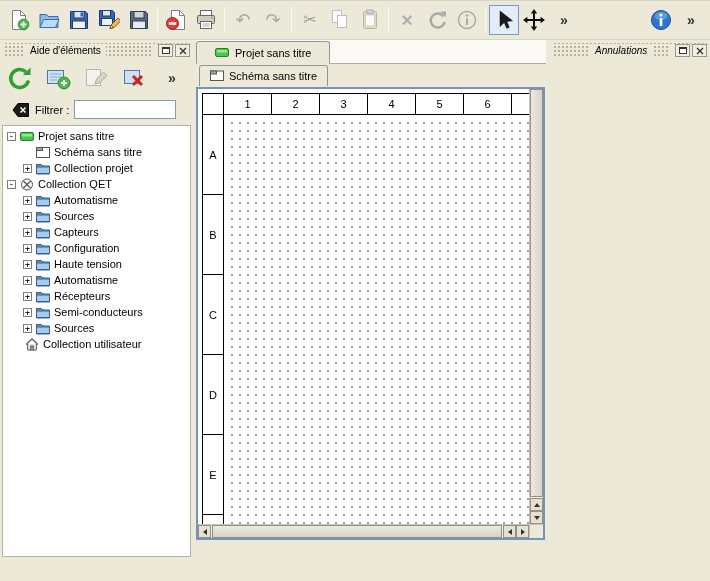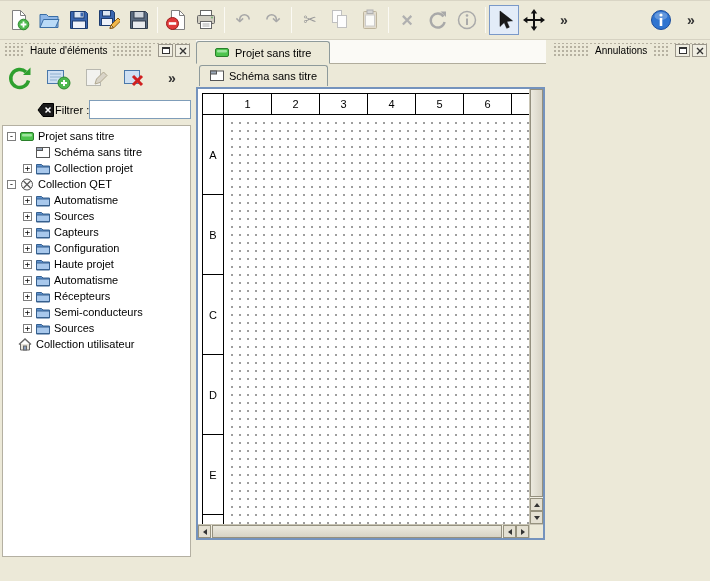--- a/index.html
+++ b/index.html
@@ -36,21 +36,21 @@
   .dock-btns{margin-left:auto;display:flex;background:#ece9d8;padding-left:3px;}
   .dock-btn{width:15px;height:13px;border:1px solid #9a968a;background:#f0eee2;display:flex;align-items:center;justify-content:center;margin-left:2px;}
   .float-glyph{width:8px;height:7px;border:1px solid #333;border-top:2px solid #333;background:#fff;}
 
   
   .panel-toolbar{display:flex;align-items:center;padding:5px 4px 3px;}
   .pbtn{width:32px;height:30px;display:flex;align-items:center;justify-content:center;margin-right:6px;flex:none;}
   .pbtn-overflow{margin-left:auto;margin-right:2px;}
 
   
-  .filter-row{display:flex;align-items:center;padding:4px 0 2px;margin-left:37px;}
+  .filter-row{display:flex;align-items:center;padding:4px 12px 2px;gap:5px;}
   .filter-input{width:102px;height:19px;border:1px solid #7f9db9;background:#fff;font-family:"Liberation Sans",sans-serif;font-size:11px;padding:0 2px;}
 
   
   .tree{flex:1;margin:4px 2px 2px;background:#fff;border:1px solid #b4b0a2;overflow:hidden;padding-top:2px;}
   .tree-row{display:flex;align-items:center;height:16px;white-space:nowrap;}
   .expander{width:9px;height:9px;border:1px solid #7e7e7e;background:#fff;font-size:9px;line-height:7px;text-align:center;margin-right:4px;flex:none;font-family:"DejaVu Sans Mono",monospace;}
   .expander:empty{visibility:hidden;}
   .tree-icon{margin-right:4px;flex:none;display:flex;}
   .tree-label{line-height:16px;}
 
@@ -251,21 +251,21 @@
       </div>
     <div class="tbtn">
         <span class="chevron">»</span>
       </div>
   </div>
 
   <div class="main">
 
     <div class="dock dock-left">
       <div class="dock-title">
-        <span class="dock-title-label" style="margin-left:22px;">Haute d'éléments</span>
+        <span class="dock-title-label" style="margin-left:22px;">Aide d'éléments</span>
         <span class="dock-btns">
           <span class="dock-btn">
               <span class="float-glyph"></span>
             </span>
           <span class="dock-btn">
               <span class="icon">
                 <svg width="8" height="8" viewBox="0 0 8 8">
                   <path d="M1 1l6 6M7 1L1 7" stroke="#333" stroke-width="1.4"></path>
                 </svg>
               </span>
@@ -406,21 +406,21 @@
           <span class="tree-label">Configuration</span>
         </div>
         <div class="tree-row" style="padding-left:20px;">
           <span class="expander">+</span>
           <span class="tree-icon">
               <svg width="14" height="13" viewBox="0 0 14 13">
                 <path d="M0.5 2.5h5l1.5 1.5h6.5v8H.5z" fill="#5e92cf" stroke="#36608f"></path>
                 <path d="M.5 5h13v6.5H.5z" fill="#a8c8ec" stroke="#36608f"></path>
               </svg>
             </span>
-          <span class="tree-label">Haute projet</span>
+          <span class="tree-label">Haute tension</span>
         </div>
         <div class="tree-row" style="padding-left:20px;">
           <span class="expander">+</span>
           <span class="tree-icon">
               <svg width="14" height="13" viewBox="0 0 14 13">
                 <path d="M0.5 2.5h5l1.5 1.5h6.5v8H.5z" fill="#5e92cf" stroke="#36608f"></path>
                 <path d="M.5 5h13v6.5H.5z" fill="#a8c8ec" stroke="#36608f"></path>
               </svg>
             </span>
           <span class="tree-label">Automatisme</span>
@@ -448,21 +448,21 @@
         <div class="tree-row" style="padding-left:20px;">
           <span class="expander">+</span>
           <span class="tree-icon">
               <svg width="14" height="13" viewBox="0 0 14 13">
                 <path d="M0.5 2.5h5l1.5 1.5h6.5v8H.5z" fill="#5e92cf" stroke="#36608f"></path>
                 <path d="M.5 5h13v6.5H.5z" fill="#a8c8ec" stroke="#36608f"></path>
               </svg>
             </span>
           <span class="tree-label">Sources</span>
         </div>
-        <div class="tree-row" style="padding-left:2px;">
+        <div class="tree-row" style="padding-left:9px;">
           <span class="expander"></span>
           <span class="tree-icon">
               <svg width="14" height="13" viewBox="0 0 14 13">
                 <path d="M1 6.5L7 1l6 5.5" fill="none" stroke="#666" stroke-width="1.4"></path>
                 <path d="M2.5 6v6h9V6" fill="#e8e4da" stroke="#666"></path>
                 <rect x="5.5" y="8" width="3" height="4" fill="#8aa0c0" stroke="#666"></rect>
               </svg>
             </span>
           <span class="tree-label">Collection utilisateur</span>
         </div>
@@ -541,21 +541,21 @@
             </span>
           <span class="scroll-corner"></span>
         </div>
       </div>
     </div>
 
     <div class="splitter"></div>
 
     <div class="dock dock-right">
       <div class="dock-title">
-        <span class="dock-title-label" style="margin-left:38px;">Annulations</span>
+        <span class="dock-title-label" style="margin-left:38px;font-style:italic;">Annulations</span>
         <span class="dock-btns">
           <span class="dock-btn">
               <span class="float-glyph"></span>
             </span>
           <span class="dock-btn">
               <span class="icon">
                 <svg width="8" height="8" viewBox="0 0 8 8">
                   <path d="M1 1l6 6M7 1L1 7" stroke="#333" stroke-width="1.4"></path>
                 </svg>
               </span>

